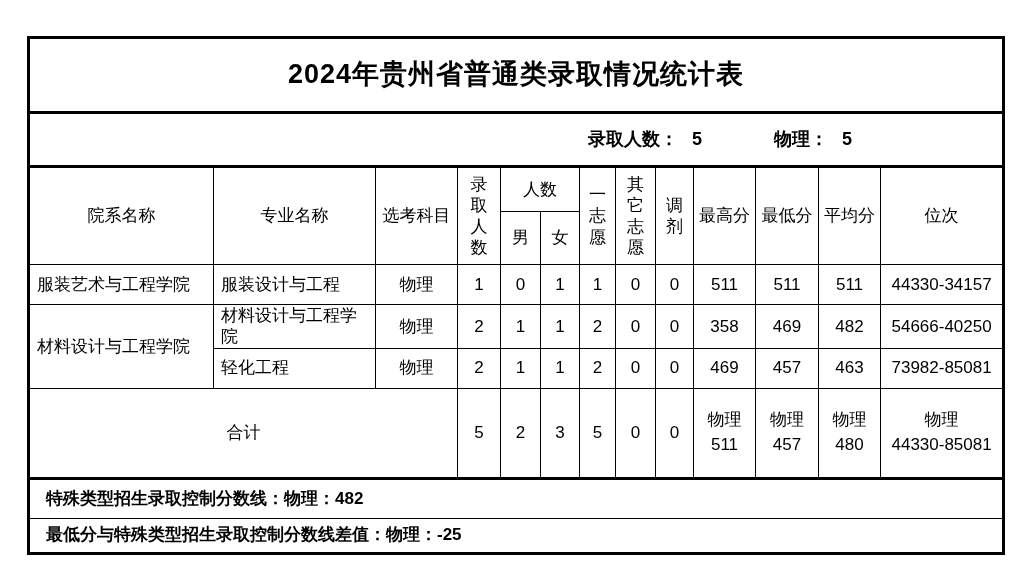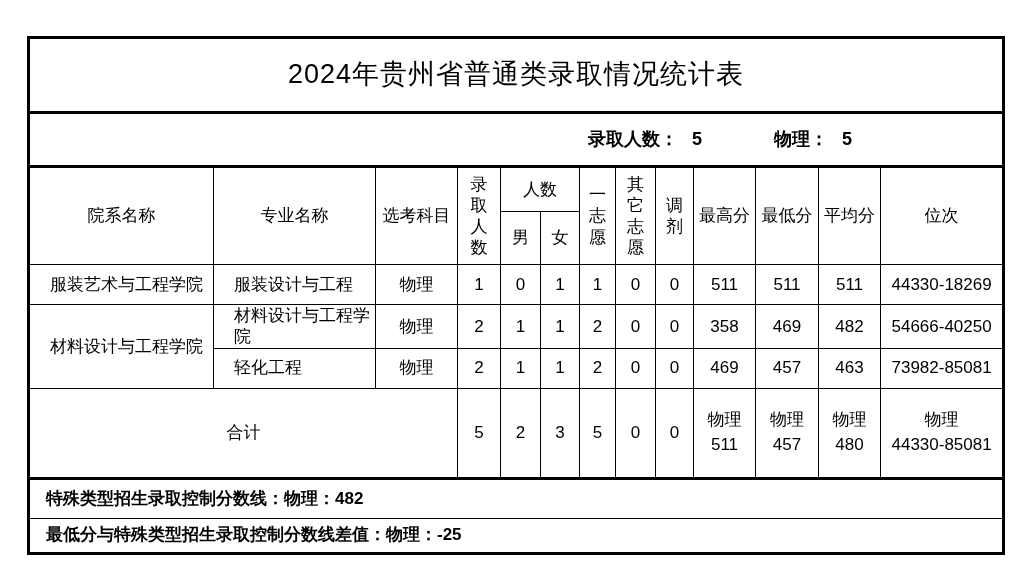--- a/index.html
+++ b/index.html
@@ -22,34 +22,34 @@
   tr.r-info{height:54px;}
   tr.r-h1{height:45px;}
   tr.r-h2{height:53px;}
   tr.r-data{height:40px;}
   tr.r-total{height:90px;margin-left:48px;}
   tr.r-foot1{height:40px;}
   tr.r-foot2{height:35px;}
 
   tr.r-title td{
     border-bottom-width:3px;
-    font-size:27px;font-weight:400;letter-spacing:1px;
+    font-size:27px;font-weight:700;letter-spacing:1px;
   }
   tr.r-info td{
     border-bottom-width:3px;
     text-align:left;font-size:18px;font-weight:700;
     padding-left:558px;white-space:nowrap;
   }
   .info-value{margin-left:14px;}
   .info-group2{margin-left:72px;}
   tr.r-total td{border-bottom-width:3px;}
   tr.r-foot1 td, tr.r-foot2 td{
     text-align:left;padding-left:16px;font-weight:700;
   }
-  .tl{text-align:left;padding-left:20px;}
+  .tl{text-align:left;padding-left:7px;}
   .vtext{
     display:inline-block;width:1.12em;
     word-break:break-all;line-height:1.25;text-align:center;
   }
   .pre{white-space:pre-line;line-height:1.45;}
 </style>
 </head>
 <body>
 
 <div class="page">
@@ -106,21 +106,21 @@
       <td>物理</td>
       <td>1</td>
       <td>0</td>
       <td>1</td>
       <td>1</td>
       <td>0</td>
       <td>0</td>
       <td>511</td>
       <td>511</td>
       <td>511</td>
-      <td>44330-18269</td>
+      <td>44330-34157</td>
     </tr>
 
     <tr class="r-data">
       <td class="tl" rowspan="2">材料设计与工程学院</td>
       <td class="tl">材料设计与工程学院</td>
       <td>物理</td>
       <td>2</td>
       <td>1</td>
       <td>1</td>
       <td>2</td>

